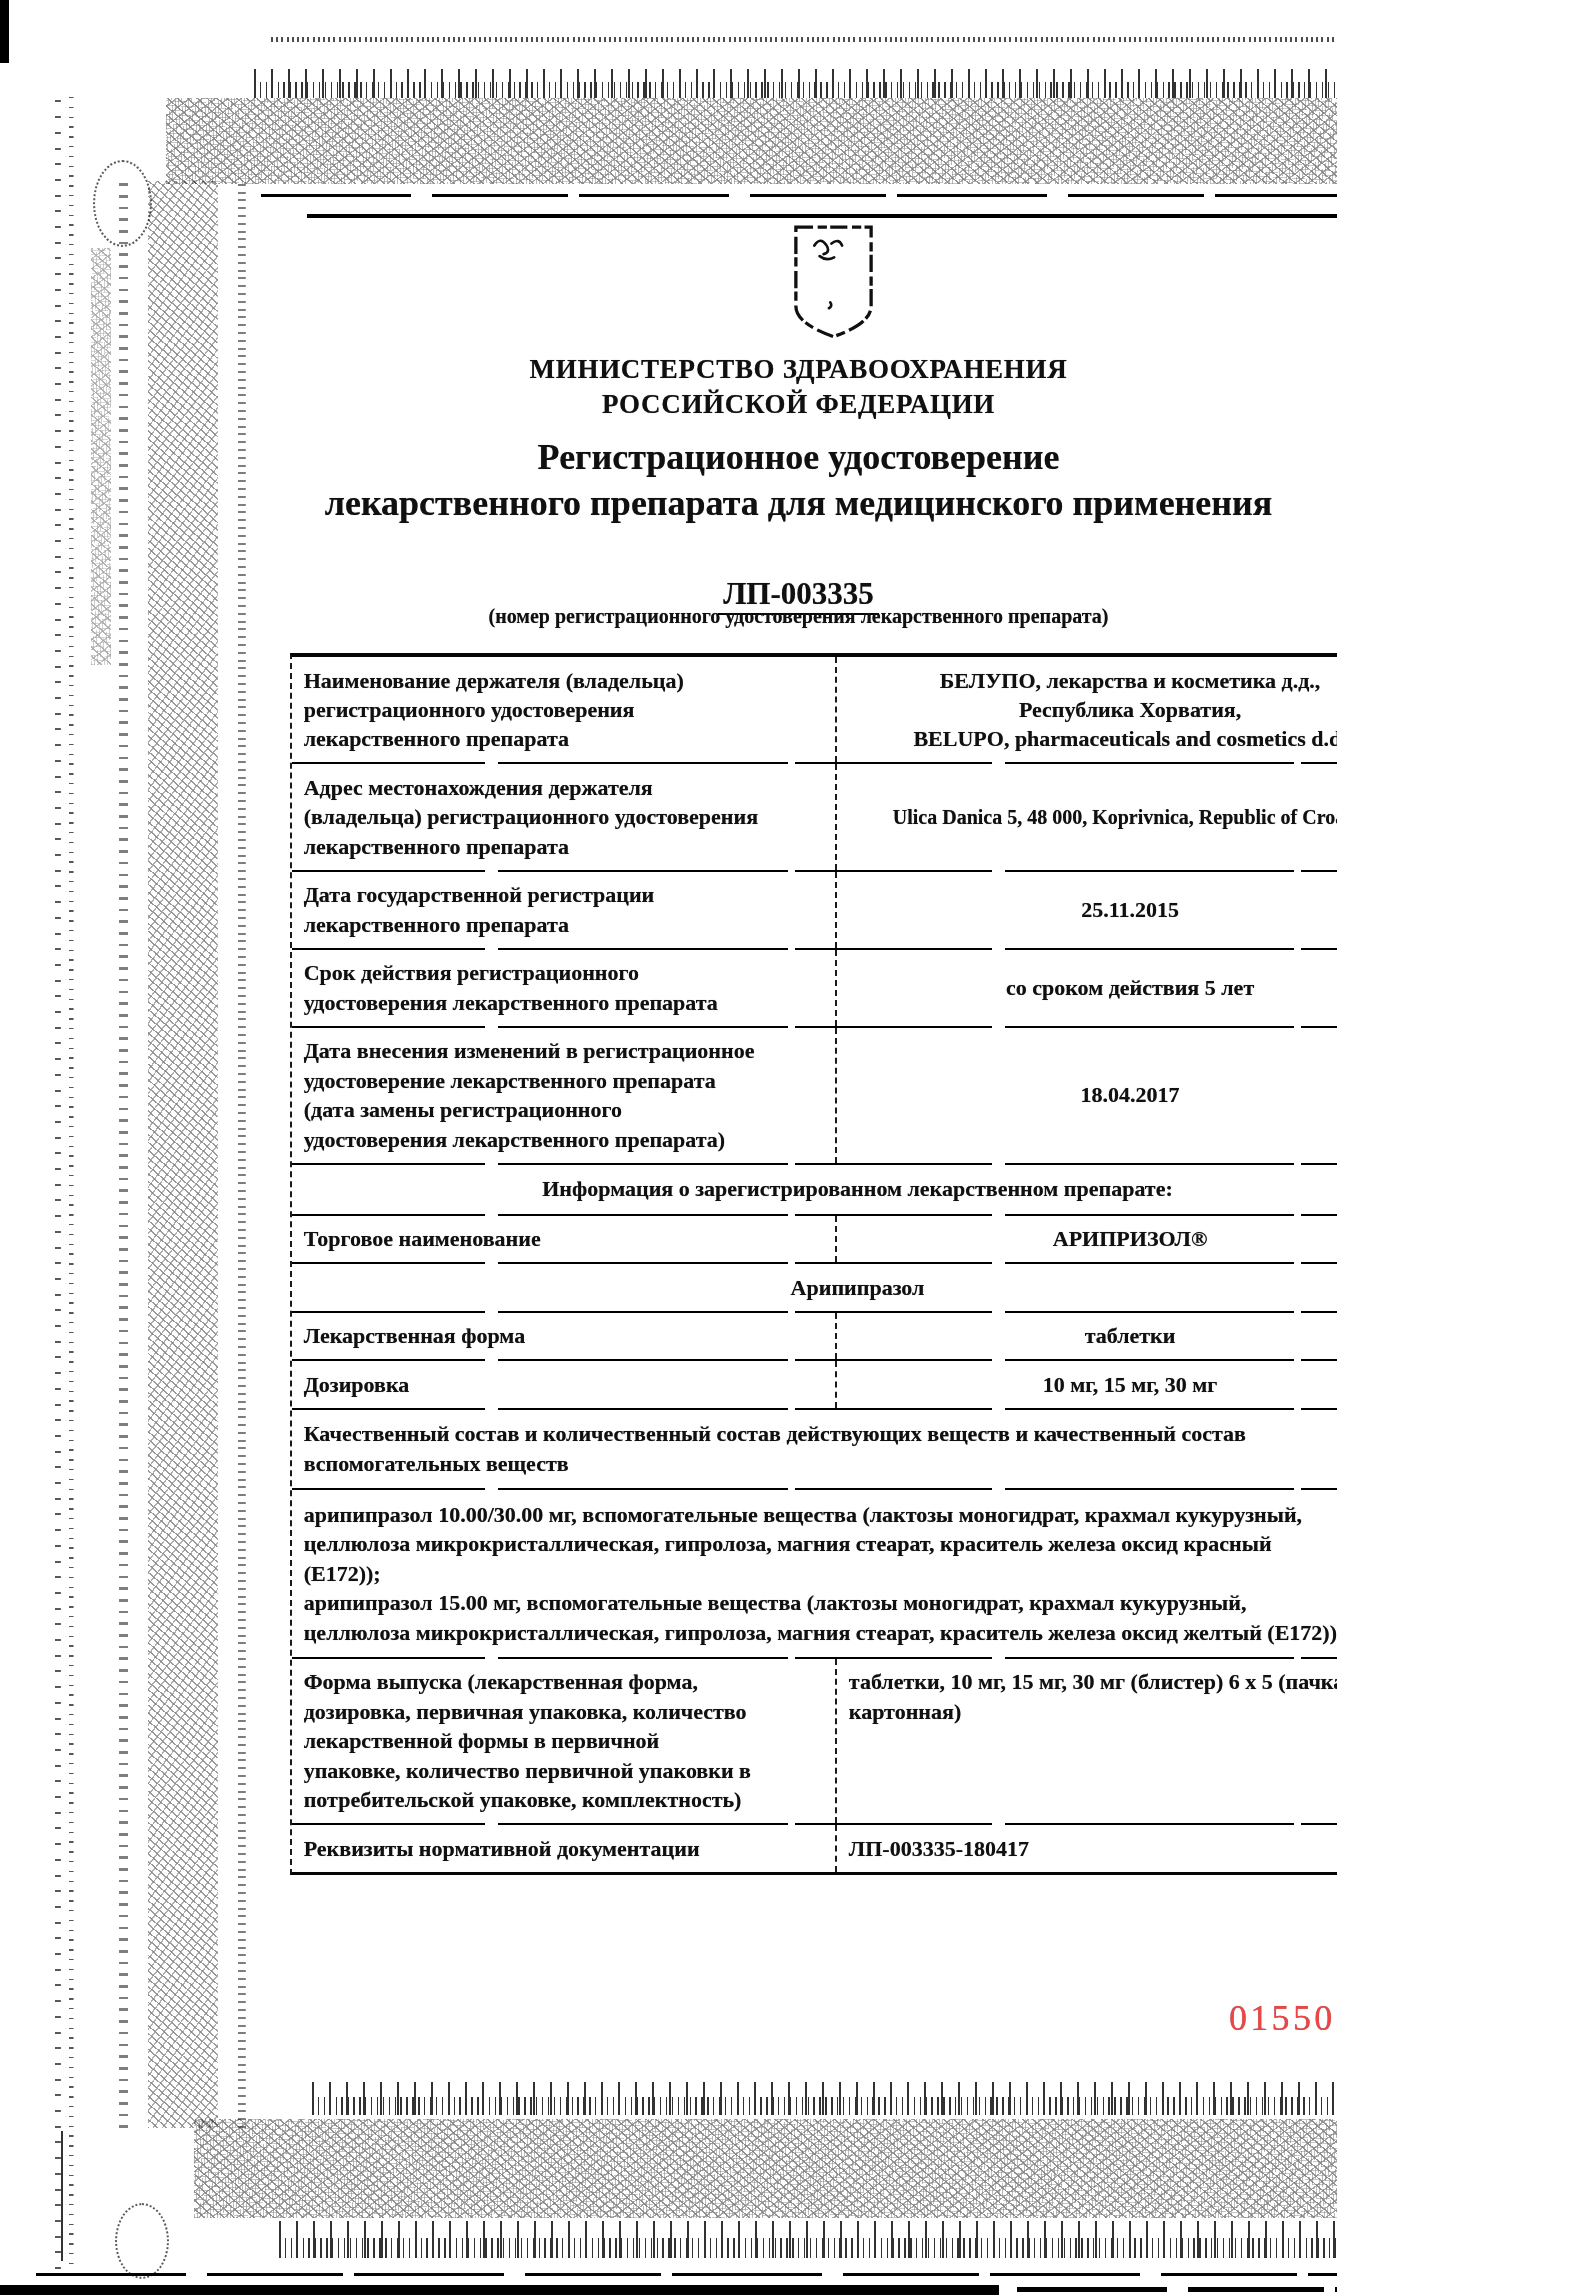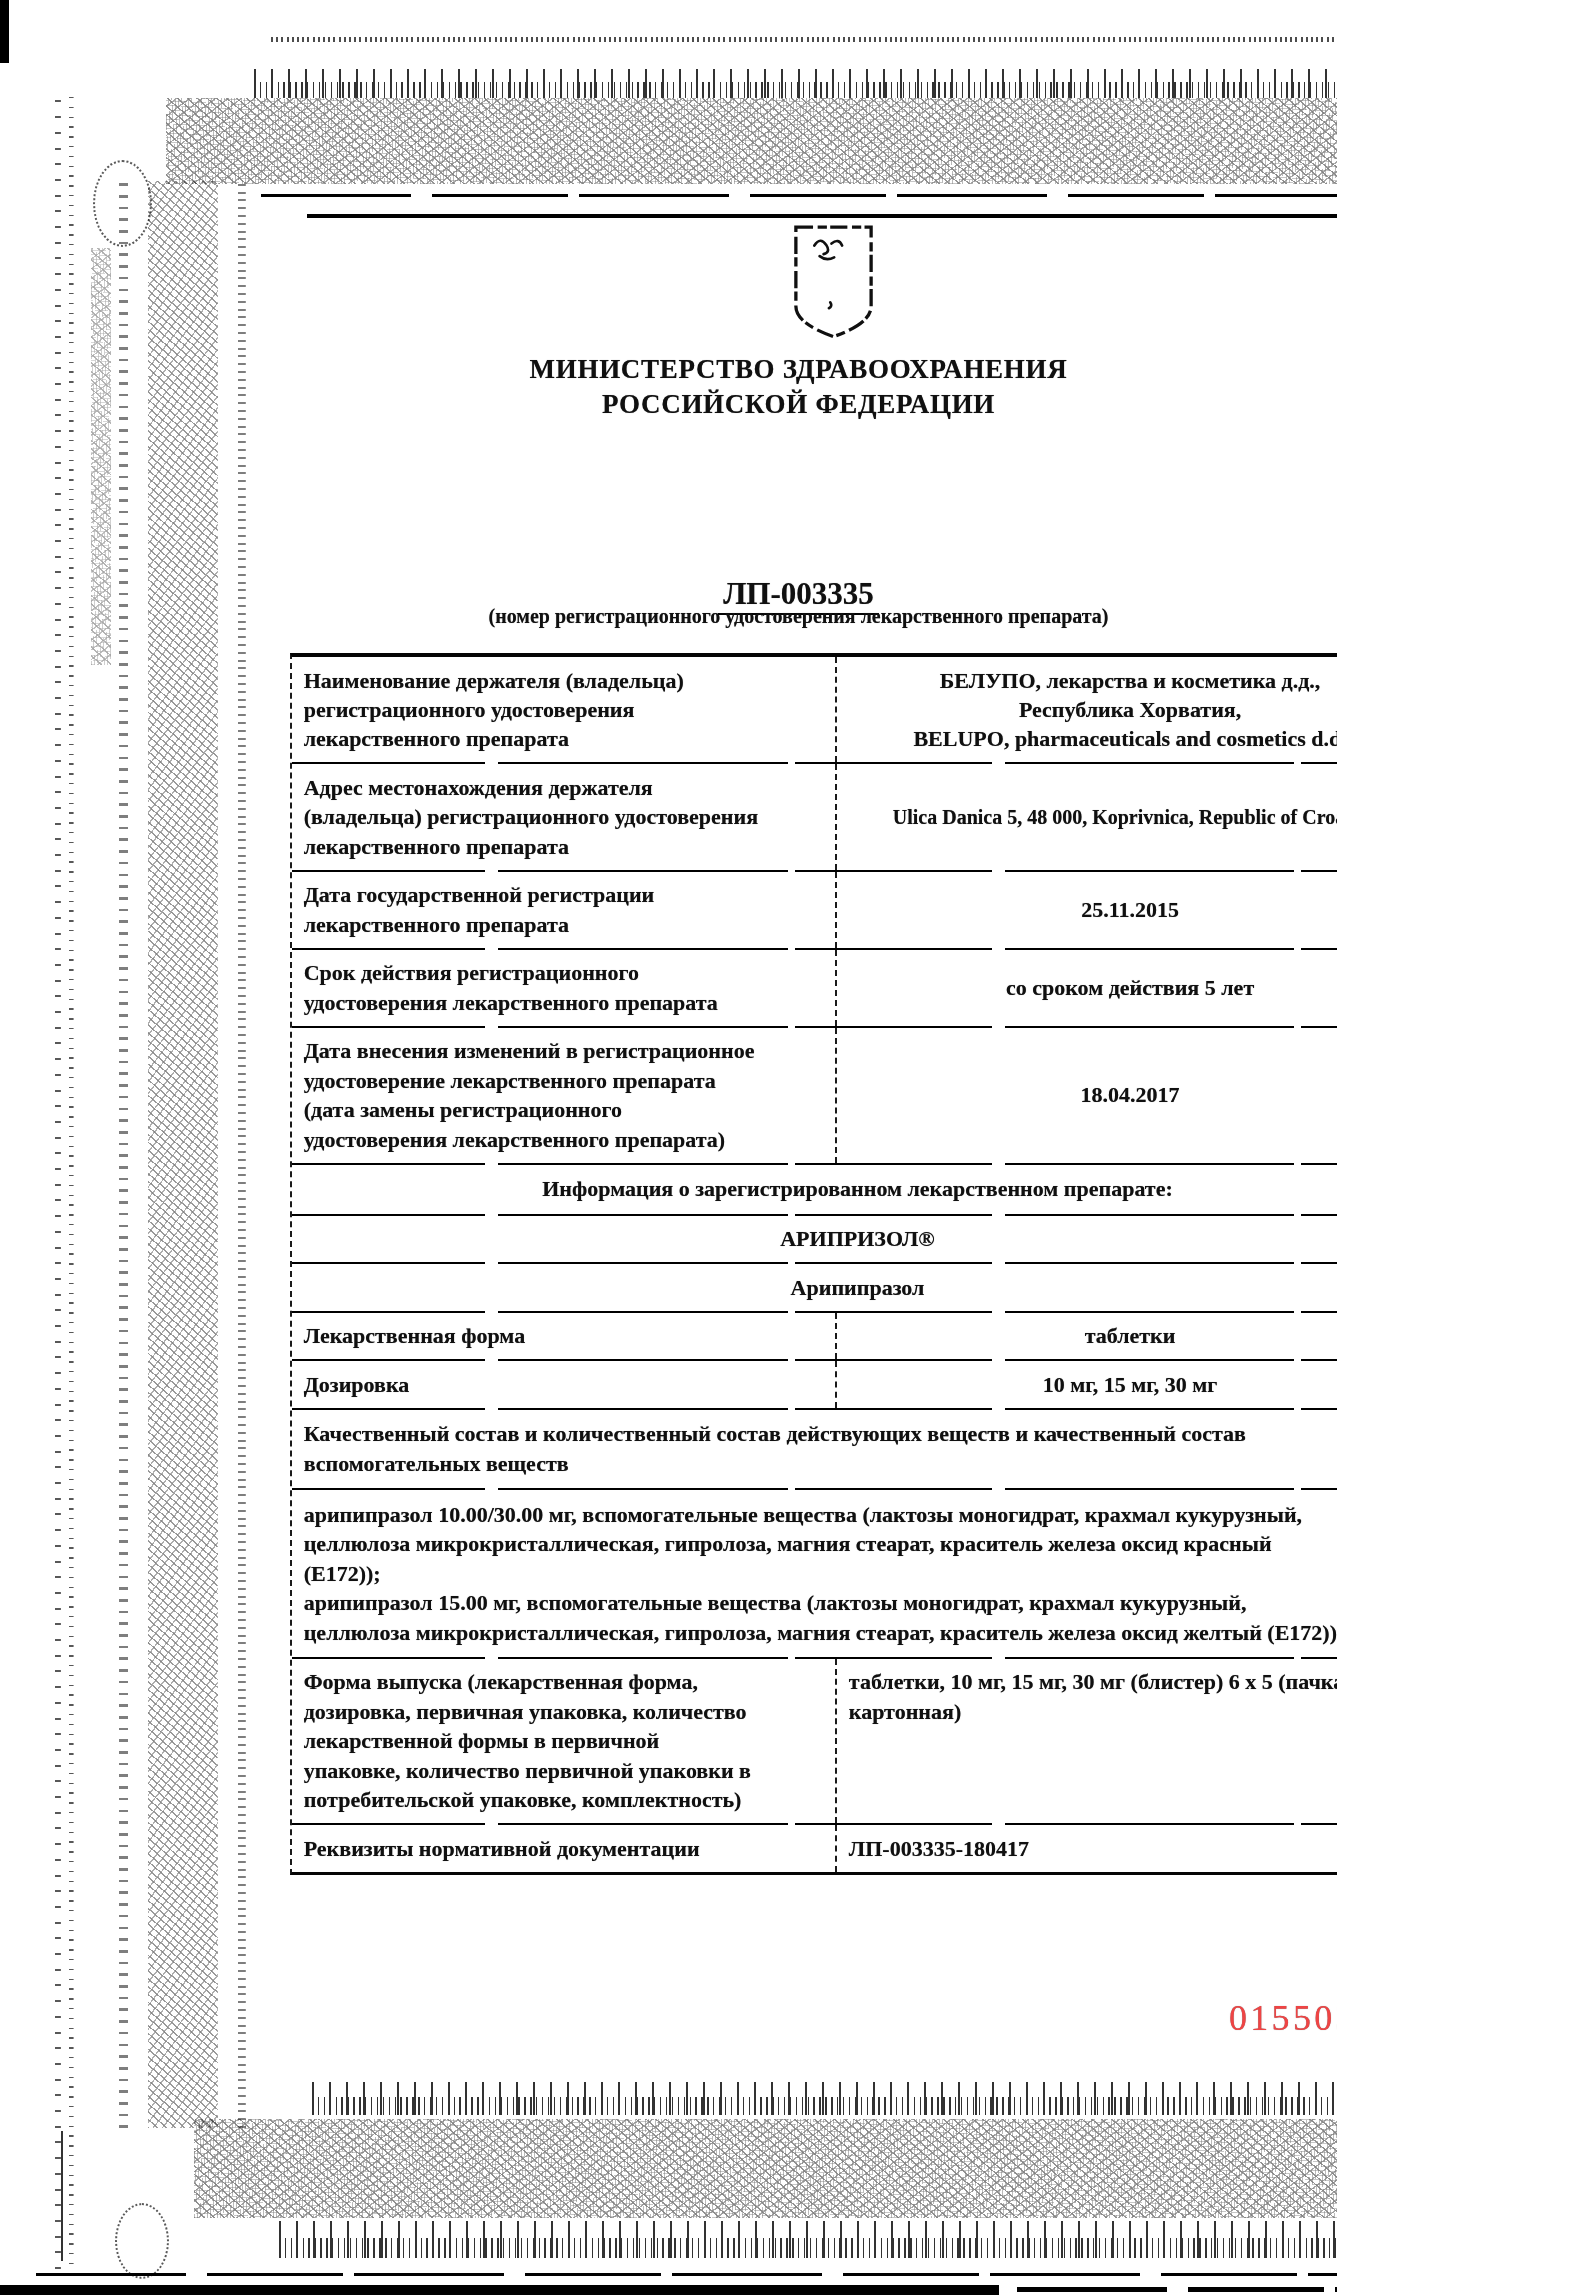--- a/index.html
+++ b/index.html
@@ -147,20 +147,22 @@
   <div class="abs" id="emblem">
     <svg viewBox="0 0 150 180" fill="none" stroke="#101010">
       <path d="M18 6 H132 V126 Q132 152 75 172 Q18 152 18 126 Z" stroke-width="5" stroke-dasharray="26 7 14 5"></path>
       <path d="M46 34 q9 -14 18 -1 q7 11 -4 14 m12 -16 q11 -9 16 3 m-34 16 q10 8 22 2" stroke-width="4" stroke-linecap="round"></path>
       <path d="M70 120 q4 6 -2 9" stroke-width="4" stroke-linecap="round"></path>
     </svg>
   </div>
 
   <div class="center-block" id="ministry">МИНИСТЕРСТВО ЗДРАВООХРАНЕНИЯ
 РОССИЙСКОЙ ФЕДЕРАЦИИ</div>
+  <div class="center-block" id="doc-title">Регистрационное удостоверение
+лекарственного препарата для медицинского применения</div>
   <div class="center-block" id="reg-number">
     <span>ЛП-003335</span>
   </div>
   <div class="center-block" id="reg-caption">(номер регистрационного удостоверения лекарственного препарата)</div>
 
   <div class="doc-table" id="rows-host">
       <div class="row">
         <div class="cell label">Наименование держателя (владельца)
 регистрационного удостоверения
 лекарственного препарата</div>
@@ -188,20 +190,21 @@
         <div class="cell label">Дата внесения изменений в регистрационное
 удостоверение лекарственного препарата
 (дата замены регистрационного
 удостоверения лекарственного препарата)</div>
         <div class="cell value">18.04.2017</div>
       </div>
       <div class="row">
         <div class="cell full-cell center">Информация о зарегистрированном лекарственном препарате:</div>
       </div>
       <div class="row">
+        <div class="cell label">Торговое наименование</div>
         <div class="cell value">АРИПРИЗОЛ®</div>
       </div>
       <div class="row">
         <div class="cell value">Арипипразол</div>
       </div>
       <div class="row">
         <div class="cell label">Лекарственная форма</div>
         <div class="cell value">таблетки</div>
       </div>
       <div class="row">

